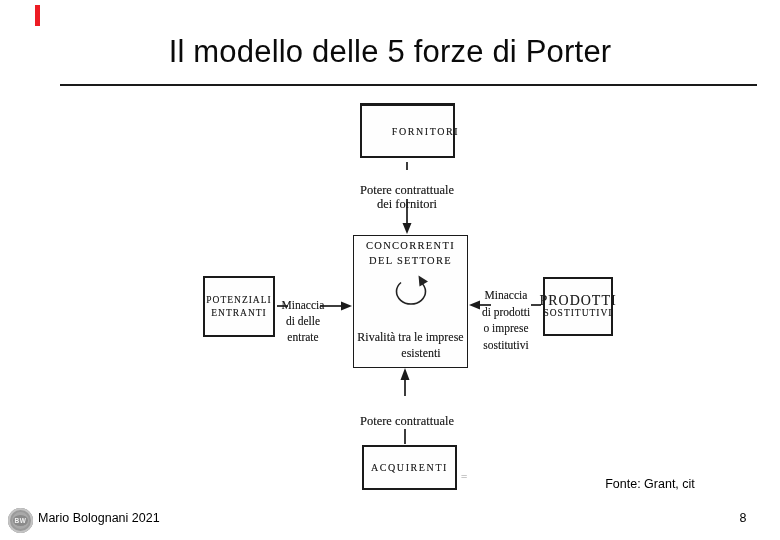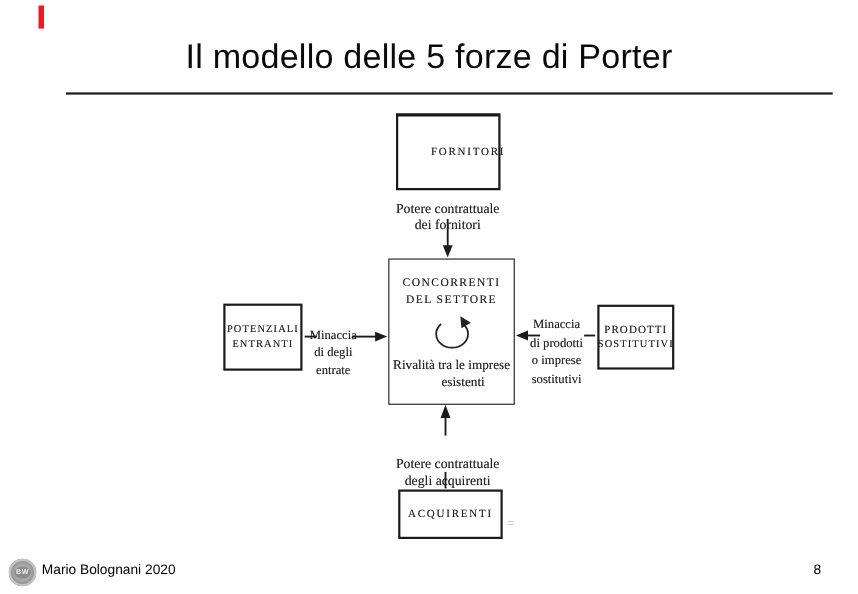--- a/index.html
+++ b/index.html
@@ -16,30 +16,30 @@
   }
   .title-underline{position:absolute;left:60px;top:84px;width:697px;height:1.5px;background:#1a1a1a;}
   
   .scan{font-family:"Liberation Serif",serif;color:#1f1f1f;text-shadow:0 0 .5px rgba(20,20,20,.45);}
   .dbox{
     position:absolute;box-sizing:border-box;border:2px solid #1a1a1a;background:#fefefe;
     display:flex;flex-direction:column;align-items:center;justify-content:center;
     text-align:center;
   }
   .dbox .caps{font-size:10px;letter-spacing:1.6px;line-height:13px;}
-  .box-suppliers{left:360px;top:103px;width:95px;height:70px;border-top-width:3px;padding-left:36px;}
+  .box-suppliers{left:360px;top:103px;width:95px;height:55px;border-top-width:3px;padding-left:36px;}
   .box-entrants{left:203px;top:276px;width:72px;height:61px;}
   .box-substitutes{left:543px;top:277px;width:70px;height:59px;}
   .box-buyers{left:362px;top:445px;width:95px;height:45px;}
   .box-competitors{
     left:353px;top:235px;width:115px;height:133px;border-width:1.5px;
-    justify-content:flex-start;padding-top:14px;
+    justify-content:flex-start;padding-top:2px;
   }
   .box-competitors .caps{font-size:10.5px;letter-spacing:1.3px;line-height:15px;}
-  .rivalry{font-size:12px;line-height:15.5px;margin-top:3px;}
+  .rivalry{font-size:12px;line-height:15.5px;margin-top:21px;}
   .flow-label{position:absolute;text-align:center;margin-top:16px;}
   .lbl-supplier-power{left:342px;top:167px;width:130px;font-size:12.5px;line-height:14px;}
   .lbl-entry-threat{left:272px;top:281px;width:62px;font-size:11.5px;line-height:16px;}
   .lbl-substitute-threat{left:475px;top:271px;width:62px;font-size:11.5px;line-height:16.5px;}
   .lbl-buyer-power{left:337px;top:398px;width:140px;font-size:12.5px;line-height:15.5px;}
   .connector-layer{position:absolute;left:0;top:0;pointer-events:none;}
   .scan-artifact{position:absolute;left:461px;top:470px;font-size:11px;color:#c6c6c6;}
   
   .source-note{position:absolute;left:560px;top:477px;width:180px;text-align:center;font-size:12.5px;color:#000;}
   .author{position:absolute;left:38px;top:511px;font-size:12.5px;color:#000;}
@@ -101,55 +101,55 @@
     <span class="caps">DEL SETTORE</span>
     <svg width="42" height="36" style="margin-top:5px;" viewBox="0 0 42 36">
       <path d="M 11,9.5 A 14.5,12.5 0 1 0 31,9.5" fill="none" stroke="#222" stroke-width="1.6"></path>
       <polygon points="28.5,2.5 38,8.5 29.5,13.5" fill="#222"></polygon>
     </svg>
     <span class="rivalry">Rivalità tra le imprese</span>
     <span class="rivalry" style="margin-top:0;margin-left:21px;">esistenti</span>
   </div>
 
   <div class="dbox scan box-substitutes">
-    <span class="caps" style="font-size:10px;letter-spacing:1px;">PRODOTTI</span>
+    <span class="caps" style="font-size:14px;letter-spacing:1px;">PRODOTTI</span>
     <span class="caps" style="font-size:9.5px;letter-spacing:1px;">SOSTITUTIVI</span>
   </div>
 
   <div class="dbox scan box-buyers">
     <span class="caps">ACQUIRENTI</span>
   </div>
 
   <div class="flow-label scan lbl-supplier-power">
     <div>Potere contrattuale</div>
     <div>dei fornitori</div>
   </div>
 
   <div class="flow-label scan lbl-entry-threat">
     <div>Minaccia</div>
-    <div>di degli</div>
+    <div>di delle</div>
     <div>entrate</div>
   </div>
 
   <div class="flow-label scan lbl-substitute-threat">
     <div>Minaccia</div>
     <div>di prodotti</div>
     <div>o imprese</div>
     <div>sostitutivi</div>
   </div>
 
   <div class="flow-label scan lbl-buyer-power">
     <div>Potere contrattuale</div>
-    <div>degli acquirenti</div>
   </div>
 
   <div class="scan-artifact scan">=</div>
 
+  <div class="source-note">Fonte: Grant, cit</div>
 
   <div class="logo">
     <div class="logo-inner">BW</div>
   </div>
 
-  <div class="author">Mario Bolognani 2020</div>
+  <div class="author">Mario Bolognani 2021</div>
 
   <div class="page-number">8</div>
 
 </div>
 
 </body></html>

